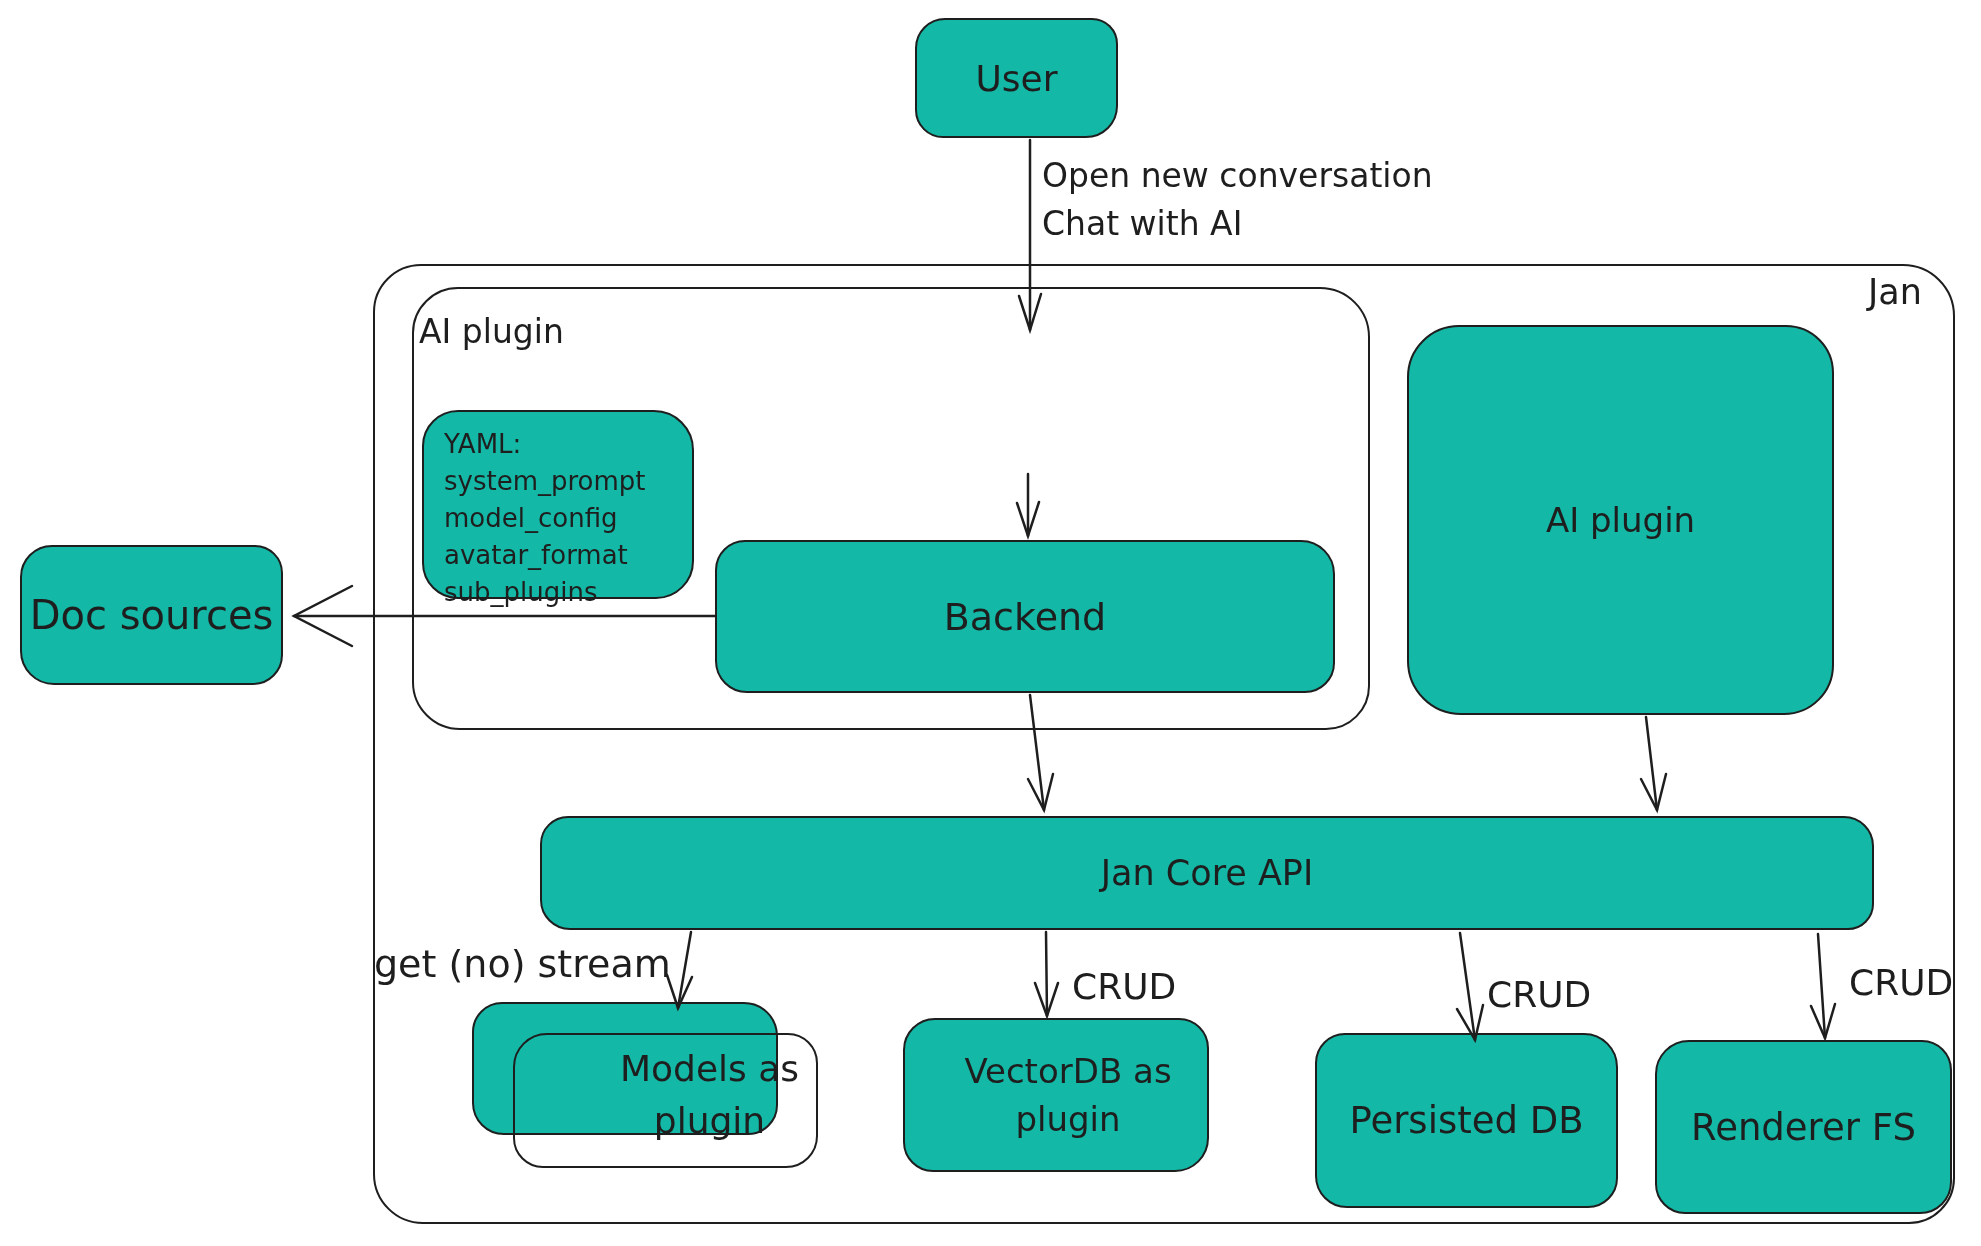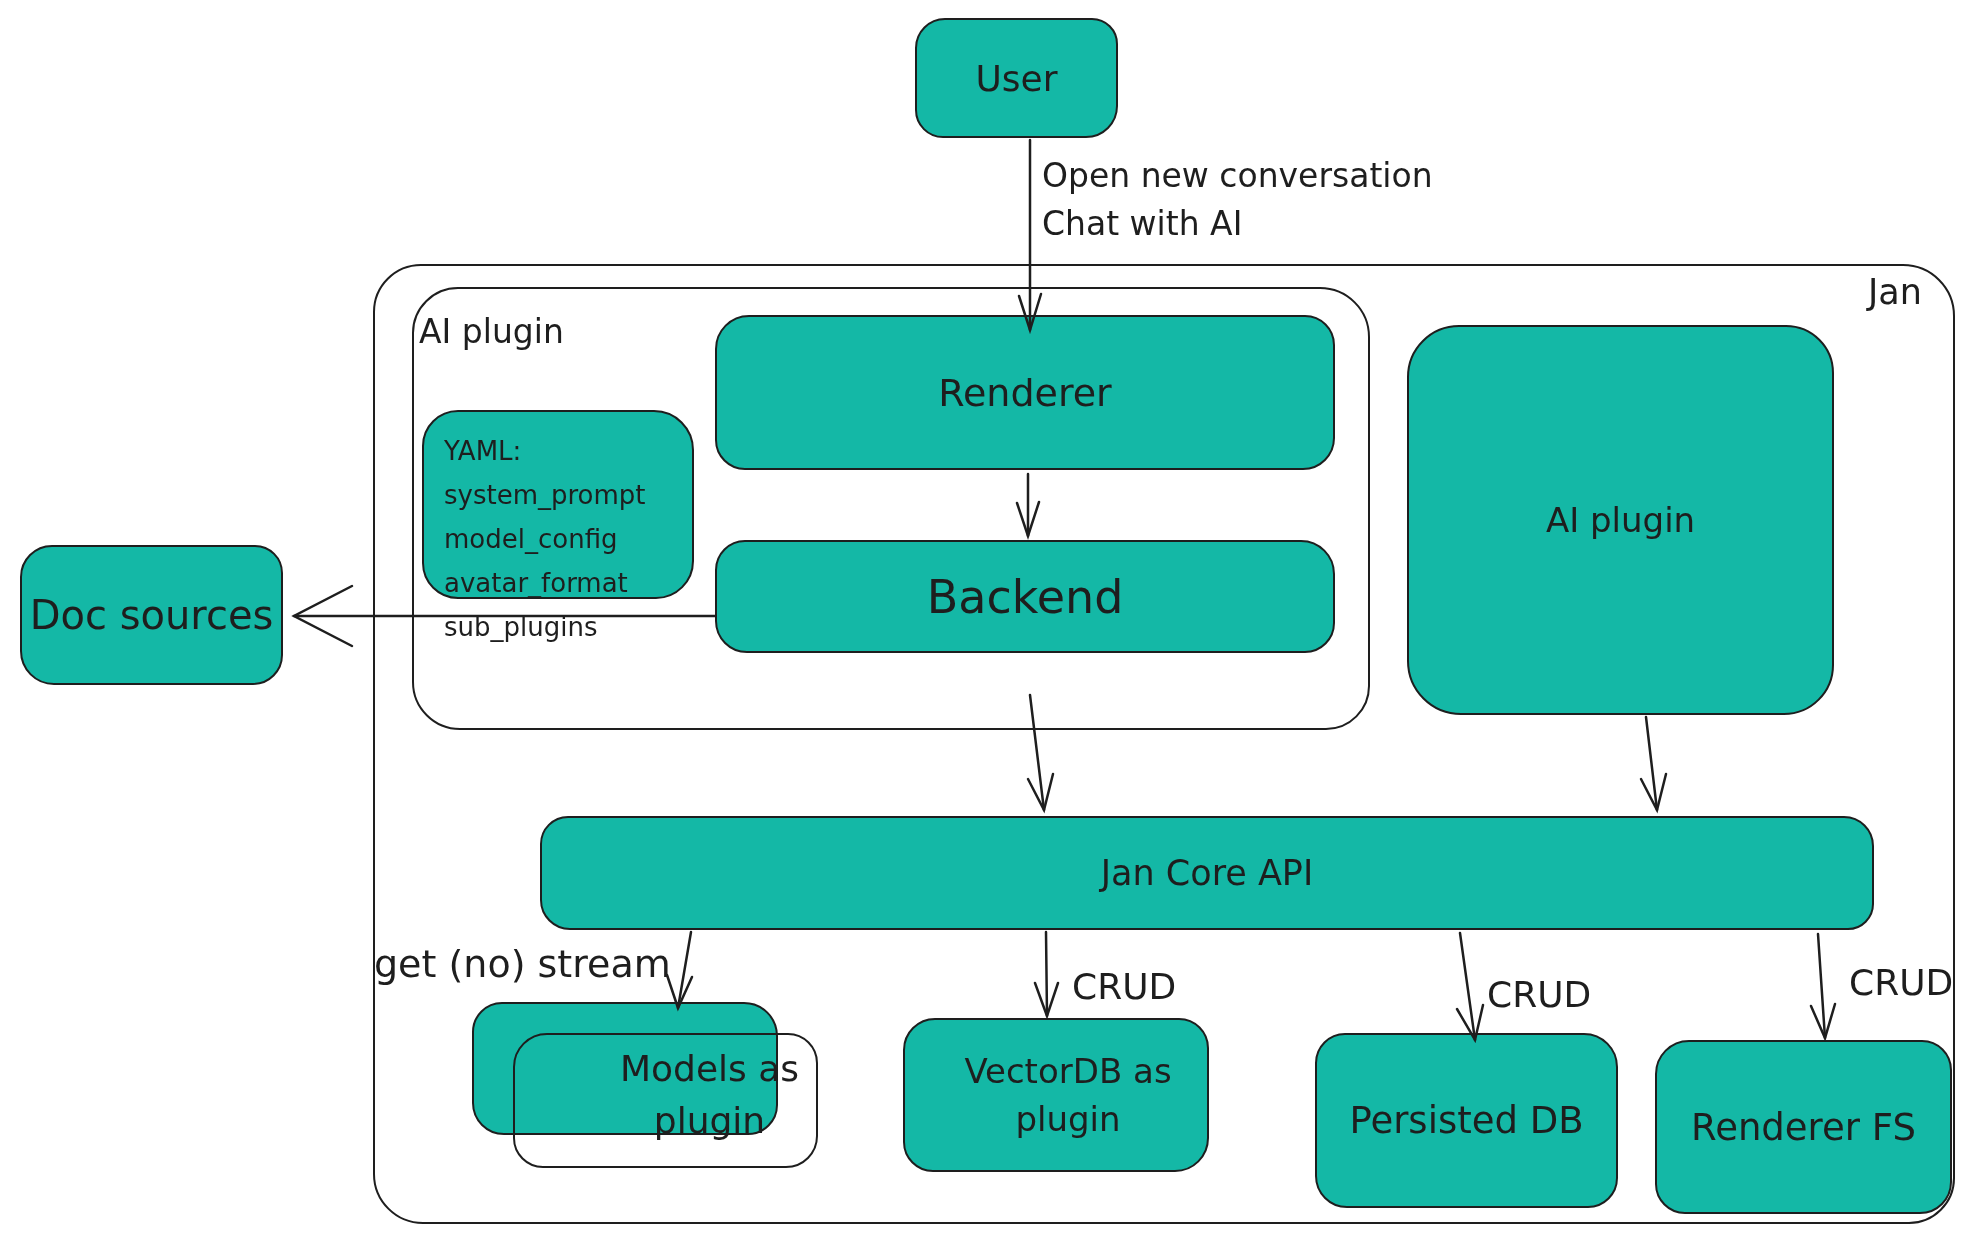--- a/index.html
+++ b/index.html
@@ -9,21 +9,21 @@
   }
   .box{
     position:absolute;border:2.5px solid #1e1e1e;background:#14b8a6;
     display:flex;align-items:center;justify-content:center;text-align:center;
     box-sizing:border-box;
   }
   .container{background:transparent;}
   .lbl{position:absolute;color:#1e1e1e;white-space:nowrap;}
   .stack{display:flex;flex-direction:column;align-items:center;justify-content:center;}
   #arrows{position:absolute;left:0;top:0;pointer-events:none;}
-  .yaml-line{white-space:nowrap;margin-top:7px;}
+  .yaml-line{white-space:nowrap;}
 </style>
 </head>
 <body>
 
 <div id="canvas">
 
   <div class="box container" style="left:373px;top:264px;width:1582px;height:960px;border-radius:48px 52px 46px 50px;"></div>
   <div class="lbl" style="left:1868px;top:272px;font-size:35px;">Jan</div>
 
   <div class="box container" style="left:412px;top:287px;width:958px;height:443px;border-radius:46px 50px 44px 48px;"></div>
@@ -31,25 +31,22 @@
 
   <div class="box" style="left:915px;top:18px;width:203px;height:120px;border-radius:30px 26px 32px 28px;font-size:36px;">
     <span>User</span>
   </div>
 
   <div class="lbl" style="left:1042px;top:152px;font-size:33px;line-height:48px;">
     <div>Open new conversation</div>
     <div>Chat with AI</div>
   </div>
 
-  <div class="box" style="left:715px;top:315px;width:620px;height:155px;border-radius:34px 30px 32px 30px;font-size:38px;">
-    <span>Renderer</span>
-  </div>
 
-  <div class="box" style="left:715px;top:540px;width:620px;height:113px;border-radius:30px 34px 30px 32px;font-size:46px;">
+  <div class="box" style="left:715px;top:540px;width:620px;height:153px;border-radius:30px 34px 30px 32px;font-size:38px;">
     <span>Backend</span>
   </div>
 
   <div class="box" style="left:422px;top:410px;width:272px;height:189px;border-radius:36px 40px 38px 36px;justify-content:flex-start;align-items:flex-start;">
     <div style="padding:14px 0 0 20px;text-align:left;font-size:26px;line-height:37px;">
       <div class="yaml-line">YAML:</div>
       <div class="yaml-line">system_prompt</div>
       <div class="yaml-line">model_config</div>
       <div class="yaml-line">avatar_format</div>
       <div class="yaml-line">sub_plugins</div>

